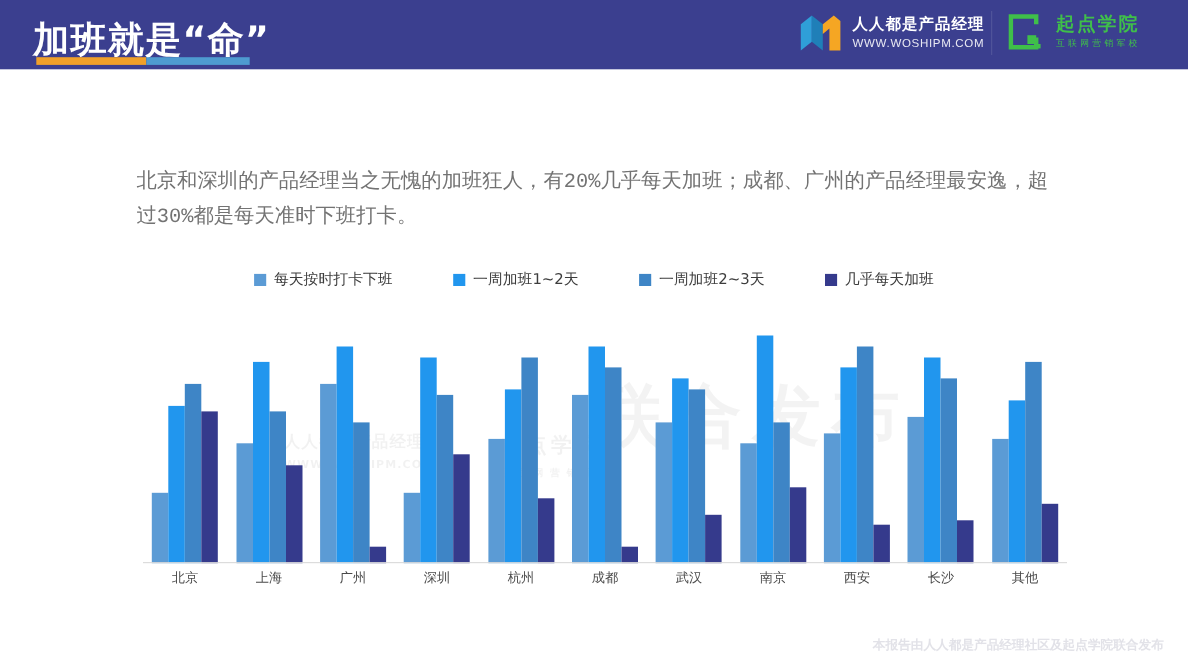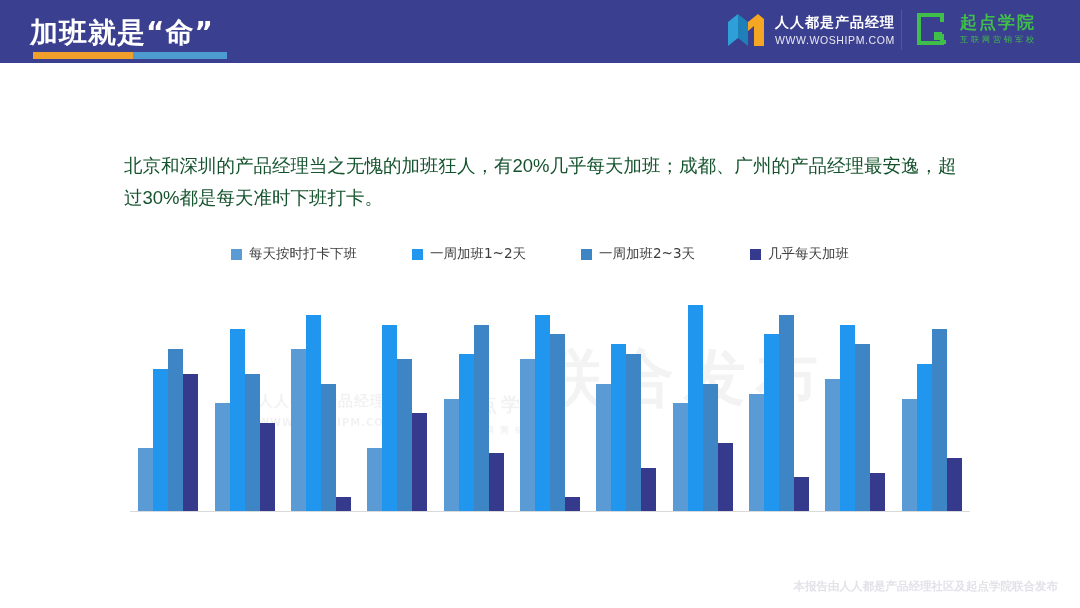--- a/index.html
+++ b/index.html
@@ -22,21 +22,21 @@
     left: 0; top: 0;
     width: 1080px;
     height: 63px;
     background: #3b3f8f;
     overflow: hidden;
   }
   .header-title {
     position: absolute;
     left: 30px;
     top: 14px;
-    font-size: 28px;
+    font-size: 33px;
     font-weight: bold;
     color: #ffffff;
     letter-spacing: 1px;
     white-space: nowrap;
     font-family: "DejaVu Sans", "Liberation Sans", sans-serif;
   }
   .accent-bar {
     position: absolute;
     top: 52px;
     height: 7px;
@@ -117,22 +117,22 @@
   }
 
   
   .body-text {
     position: absolute;
     left: 124px;
     top: 150px;
     width: 840px;
     font-size: 18.5px;
     line-height: 1.75;
-    color: #14532d;
-    font-family: Liberation Sans, sans-serif;
+    color: #737373;
+    font-family: Liberation Mono, monospace;
   }
 
   
   .watermark {
     position: absolute;
     color: #000;
     opacity: 0.045;
     font-weight: bold;
     pointer-events: none;
     white-space: nowrap;
@@ -382,15 +382,28 @@
         </div>
         <div class="group">
           <div class="bar" title="其他 · 每天按时打卡下班 · 23" style="background: rgb(91, 155, 213); height: 113.467px;"></div>
           <div class="bar" title="其他 · 一周加班1~2天 · 30" style="background: rgb(33, 150, 238); height: 148px;"></div>
           <div class="bar" title="其他 · 一周加班2~3天 · 37" style="background: rgb(62, 133, 198); height: 182.533px;"></div>
           <div class="bar" title="其他 · 几乎每天加班 · 11" style="background: rgb(53, 58, 140); height: 54.2667px;"></div>
         </div>
       </div>
     <div class="axis-line"></div>
   </div>
+  <div class="cat-labels">
+      <div class="cat-label">北京</div>
+      <div class="cat-label">上海</div>
+      <div class="cat-label">广州</div>
+      <div class="cat-label">深圳</div>
+      <div class="cat-label">杭州</div>
+      <div class="cat-label">成都</div>
+      <div class="cat-label">武汉</div>
+      <div class="cat-label">南京</div>
+      <div class="cat-label">西安</div>
+      <div class="cat-label">长沙</div>
+      <div class="cat-label">其他</div>
+    </div>
 </div>
 
 <div class="footer">本报告由人人都是产品经理社区及起点学院联合发布</div>
 
 </body></html>

